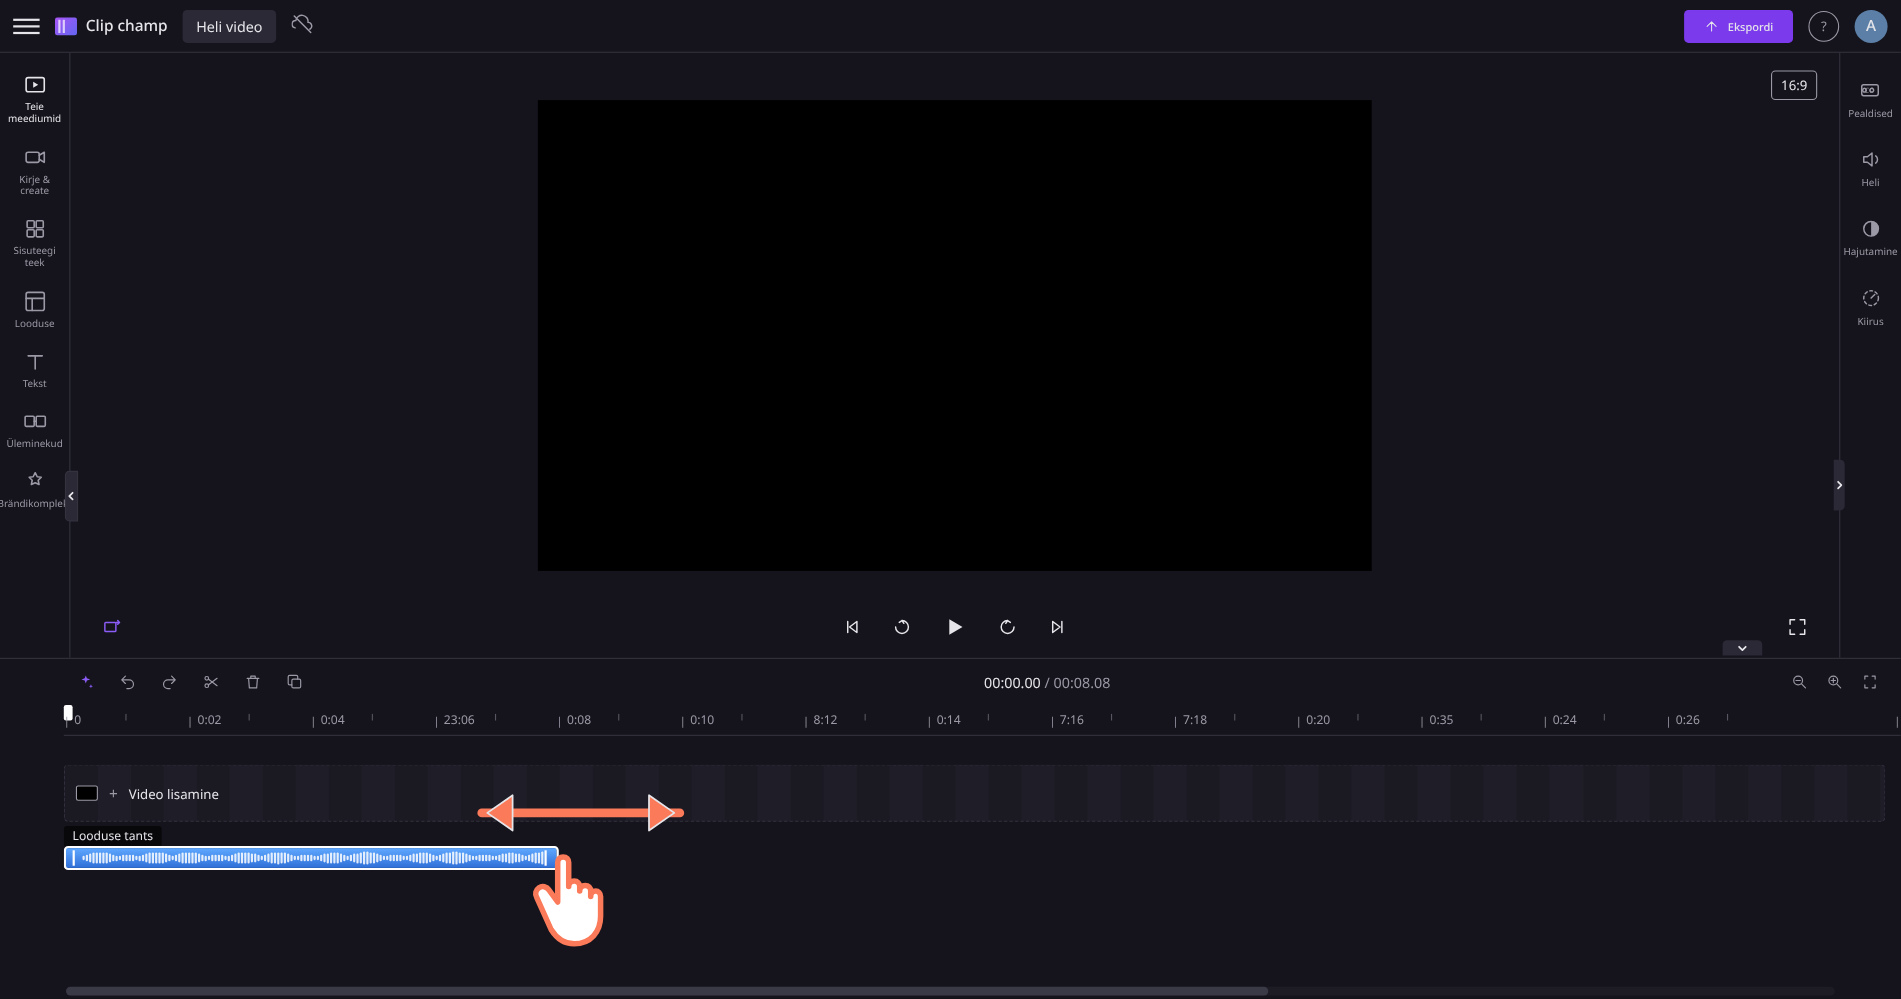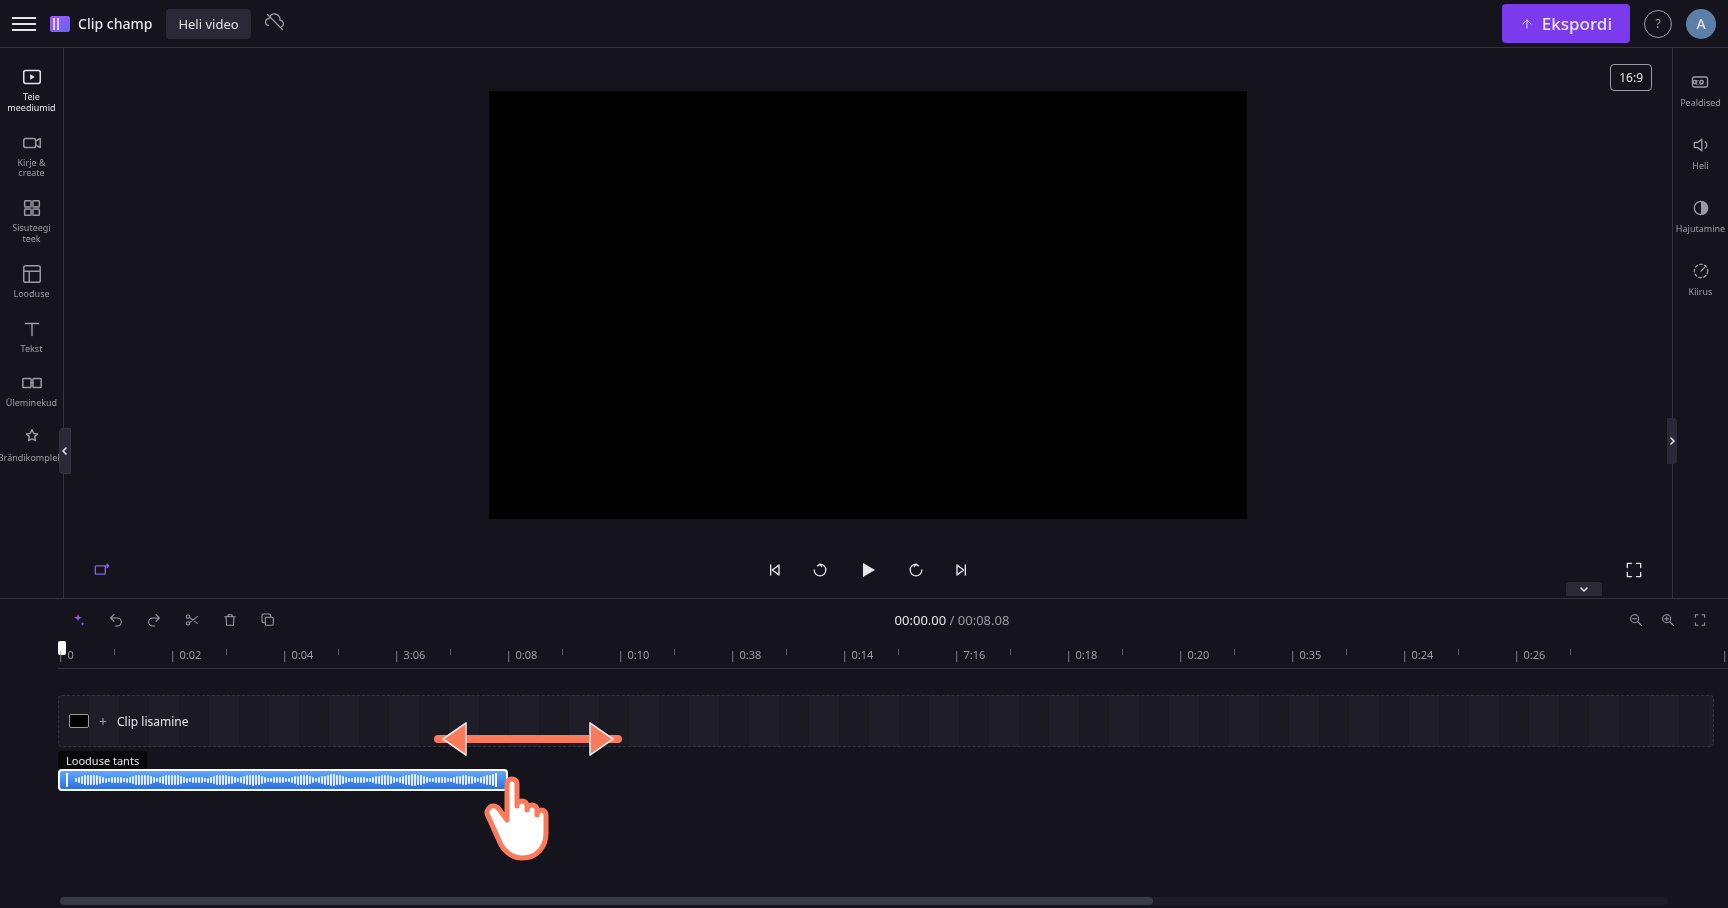--- a/index.html
+++ b/index.html
@@ -39,21 +39,21 @@
 .logo-mark { width:20px; height:16px; background:linear-gradient(135deg,#a855f7,#6366f1); border-radius:2px; position:relative;}
 .logo-mark::before{content:"";position:absolute;left:3px;top:2px;width:2px;height:12px;background:rgba(255,255,255,.7);}
 .logo-mark::after{content:"";position:absolute;left:7px;top:2px;width:2px;height:12px;background:rgba(255,255,255,.7);}
 .logo-text { font-size:14px; font-weight:500;}
 .project-name { background:var(--bg-light); padding:6px 12px; border-radius:4px; font-size:13px;}
 .sync-icon { color:var(--text-dim); }
 .spacer { flex:1; }
 .export-btn {
   display:flex; align-items:center; gap:8px;
   background:var(--accent-bright); padding:8px 18px; border-radius:4px;
-  font-size:17px; font-weight:500; cursor:pointer;
+  font-size:10px; font-weight:500; cursor:pointer;
 }
 .help-btn { width:28px; height:28px; border:1.5px solid var(--text-dim); border-radius:50%; display:flex; align-items:center; justify-content:center; color:var(--text-dim); cursor:pointer;}
 .avatar { width:30px; height:30px; background:#5b7fa6; border-radius:50%; display:flex; align-items:center; justify-content:center; font-size:14px; font-weight:500;}
 
 
 .main { flex:1; display:flex; min-height:0; }
 
 
 .sidebar-left {
   width:64px; display:flex; flex-direction:column; align-items:center;
@@ -475,50 +475,50 @@
     </div>
 
     <div class="ruler" id="ruler">
       <div class="playhead"></div>
     <div class="ruler-tick" style="left: 0px;">0</div>
         <div class="ruler-minor" style="left: 56px;"></div>
         <div class="ruler-tick" style="left: 112px;">0:02</div>
         <div class="ruler-minor" style="left: 168px;"></div>
         <div class="ruler-tick" style="left: 224px;">0:04</div>
         <div class="ruler-minor" style="left: 280px;"></div>
-        <div class="ruler-tick" style="left: 336px;">3:06</div>
+        <div class="ruler-tick" style="left: 336px;">23:06</div>
         <div class="ruler-minor" style="left: 392px;"></div>
         <div class="ruler-tick" style="left: 448px;">0:08</div>
         <div class="ruler-minor" style="left: 504px;"></div>
         <div class="ruler-tick" style="left: 560px;">0:10</div>
         <div class="ruler-minor" style="left: 616px;"></div>
-        <div class="ruler-tick" style="left: 672px;">0:38</div>
+        <div class="ruler-tick" style="left: 672px;">8:12</div>
         <div class="ruler-minor" style="left: 728px;"></div>
         <div class="ruler-tick" style="left: 784px;">0:14</div>
         <div class="ruler-minor" style="left: 840px;"></div>
         <div class="ruler-tick" style="left: 896px;">7:16</div>
         <div class="ruler-minor" style="left: 952px;"></div>
-        <div class="ruler-tick" style="left: 1008px;">0:18</div>
+        <div class="ruler-tick" style="left: 1008px;">7:18</div>
         <div class="ruler-minor" style="left: 1064px;"></div>
         <div class="ruler-tick" style="left: 1120px;">0:20</div>
         <div class="ruler-minor" style="left: 1176px;"></div>
         <div class="ruler-tick" style="left: 1232px;">0:35</div>
         <div class="ruler-minor" style="left: 1288px;"></div>
         <div class="ruler-tick" style="left: 1344px;">0:24</div>
         <div class="ruler-minor" style="left: 1400px;"></div>
         <div class="ruler-tick" style="left: 1456px;">0:26</div>
         <div class="ruler-minor" style="left: 1512px;"></div>
         <div class="ruler-tick" style="left: 1664px;">0:28</div>
       </div>
 
     <div class="tracks">
       <div class="video-track">
         <span class="vt-stub"></span>
         <span class="vt-plus">+</span>
-        <span class="vt-label">Clip lisamine</span>
+        <span class="vt-label">Video lisamine</span>
       </div>
       <div class="track-name-badge">Looduse tants</div>
       <div class="audio-clip">
         <div class="clip-handle left">
             <div></div>
             <div></div>
           </div>
         <div class="waveform" id="waveform">
             <div class="wave-bar" style="height: 4px; left: 0px; bottom: 5px;"></div>
             <div class="wave-bar" style="height: 6.07363px; left: 3px; bottom: 3.96319px;"></div>

